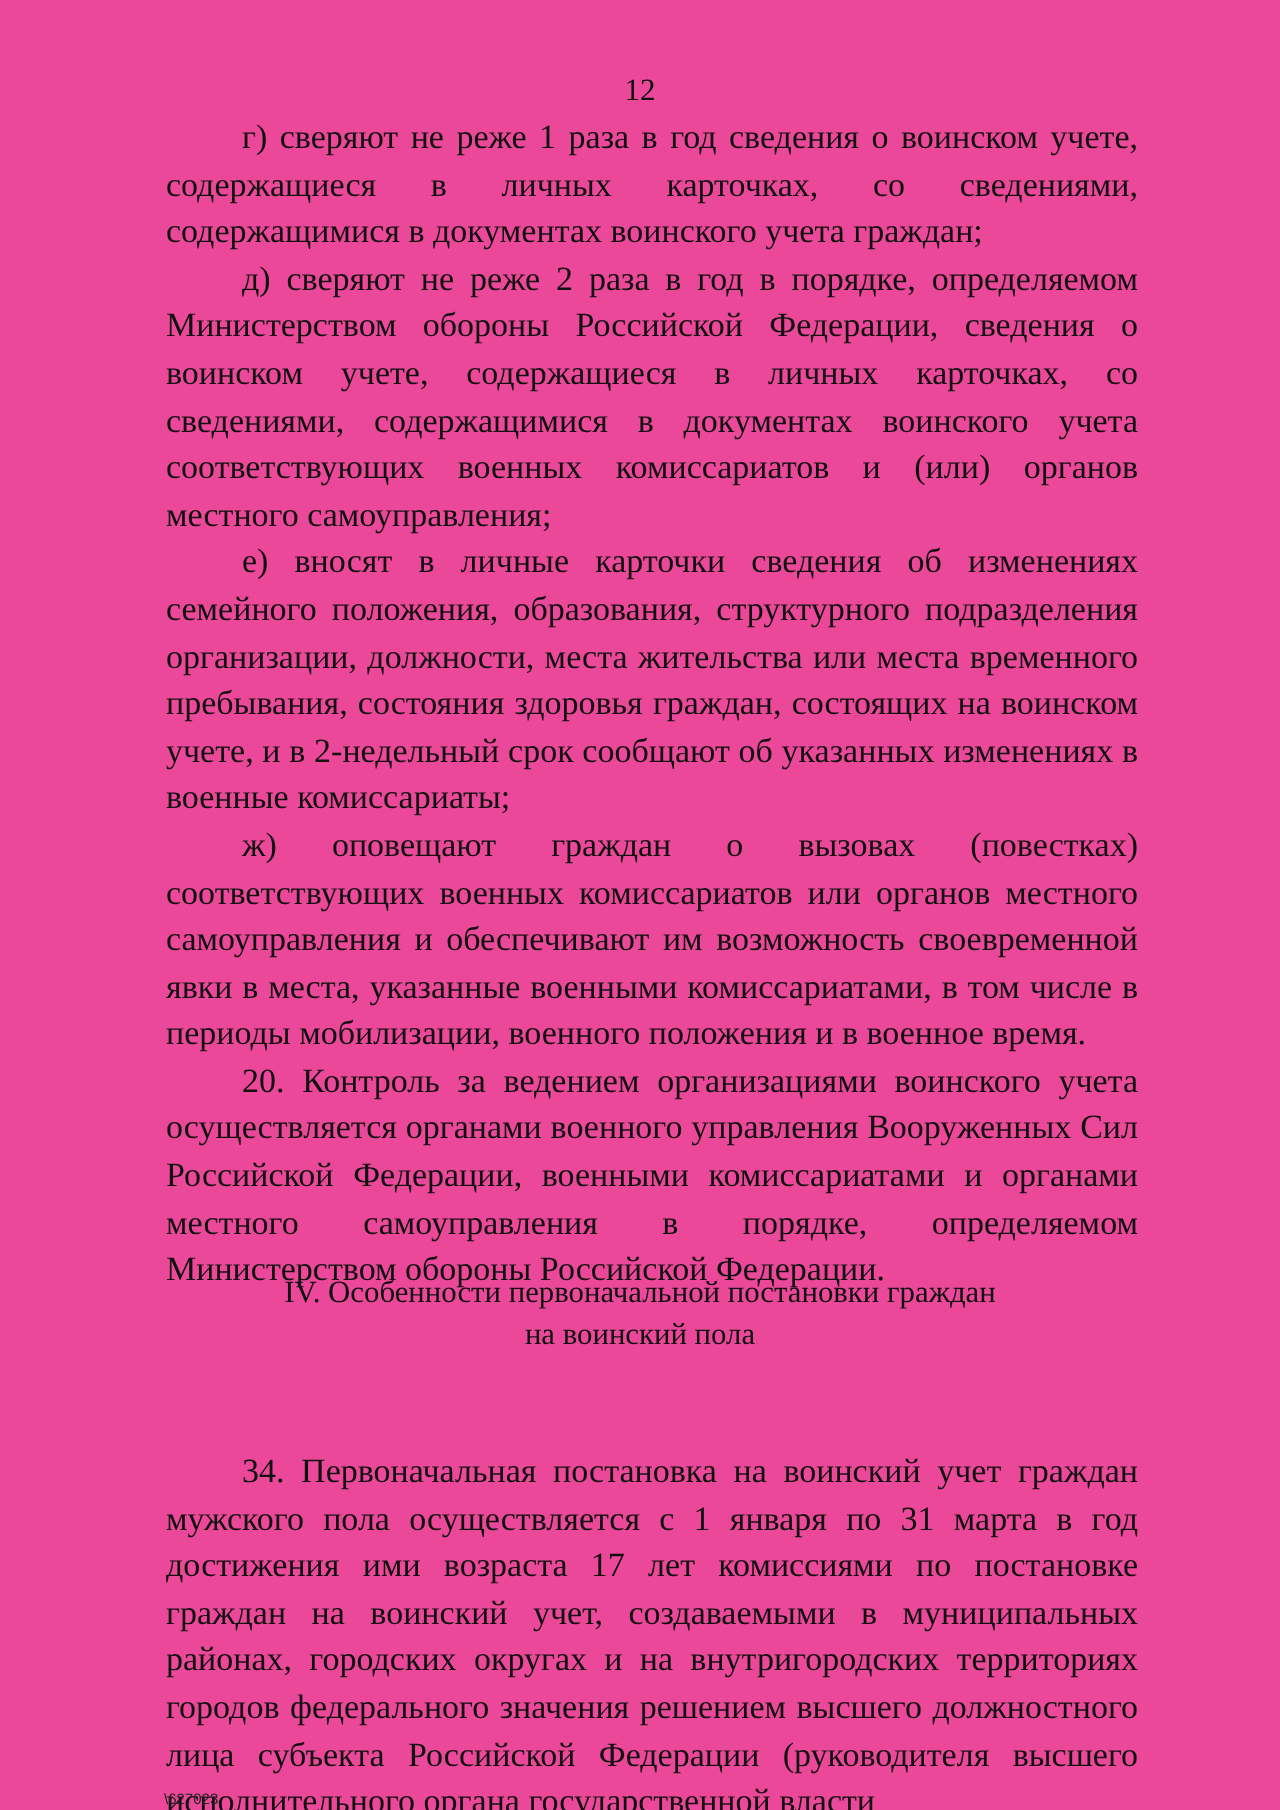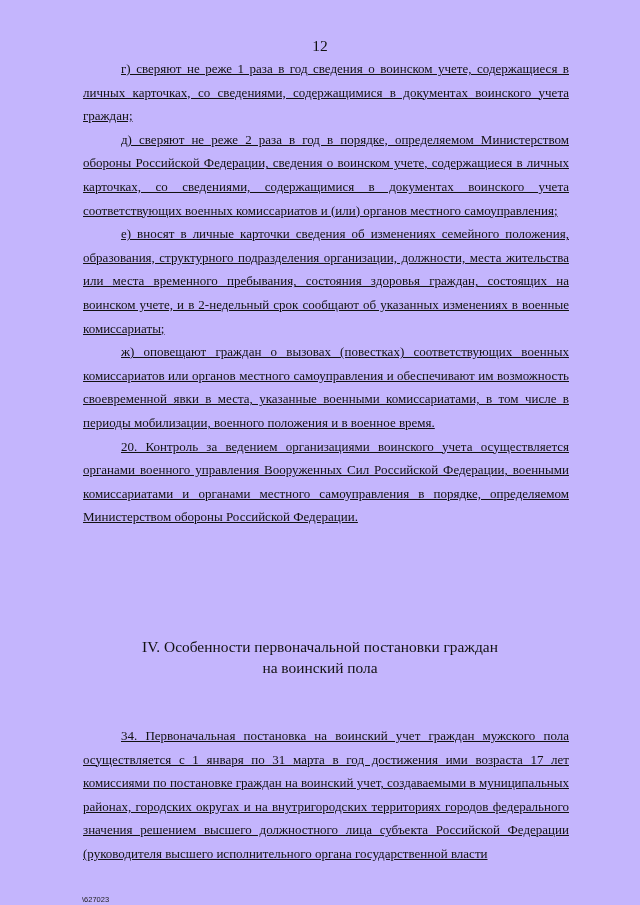--- a/index.html
+++ b/index.html
@@ -1,28 +1,28 @@
 <!DOCTYPE html>
 <html><head>
 <meta charset="utf-8">
 <style>
   html, body { margin: 0; padding: 0; background: #ffffff; }
   body { width: 640px; height: 905px; position: relative; overflow: hidden; }
   .page {
     position: absolute; left: 0; top: 0; width: 640px; height: 905px;
-    background: #c4b5fd; color: #111111;
+    background: #ec4899; color: #111111;
     font-family: "Liberation Serif", serif;
   }
   .page-number {
     position: absolute; top: 36px; left: 0; width: 640px; text-align: center;
     font-size: 15.5px; line-height: 20px;
   }
   .body-text {
     position: absolute; left: 83px; width: 486px;
-    font-size: 13px; line-height: 23.6px; text-decoration: underline;
+    font-size: 17px; line-height: 23.6px;
   }
   .para {
     margin: 0; text-align: justify; text-indent: 38px;
     hyphens: none;
   }
   .heading {
     position: absolute; left: 0; width: 640px; text-align: center;
     font-size: 15.4px; line-height: 21px; margin: 0;
   }
   .doc-code {

